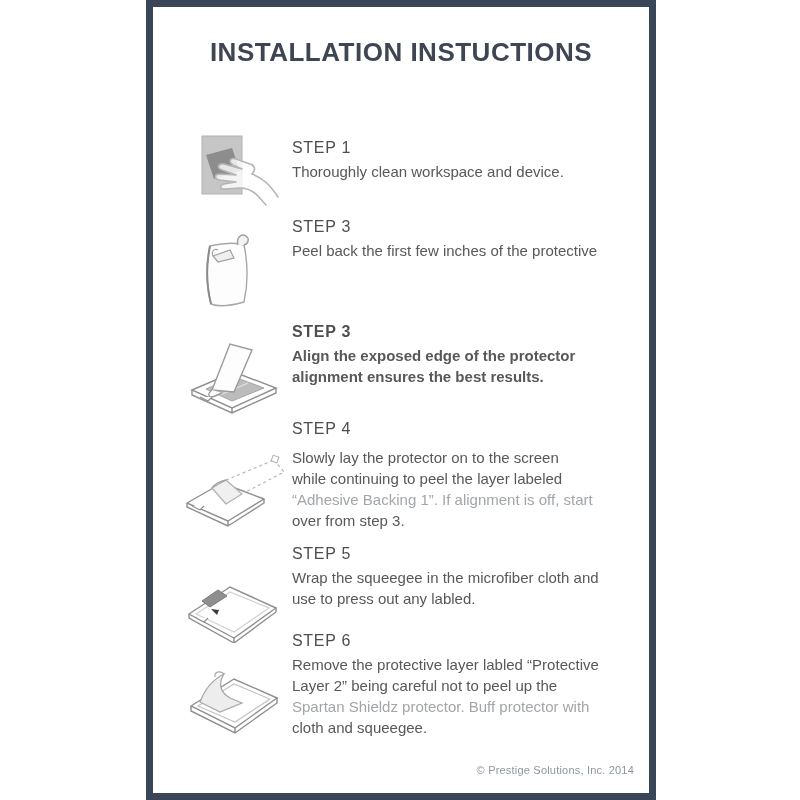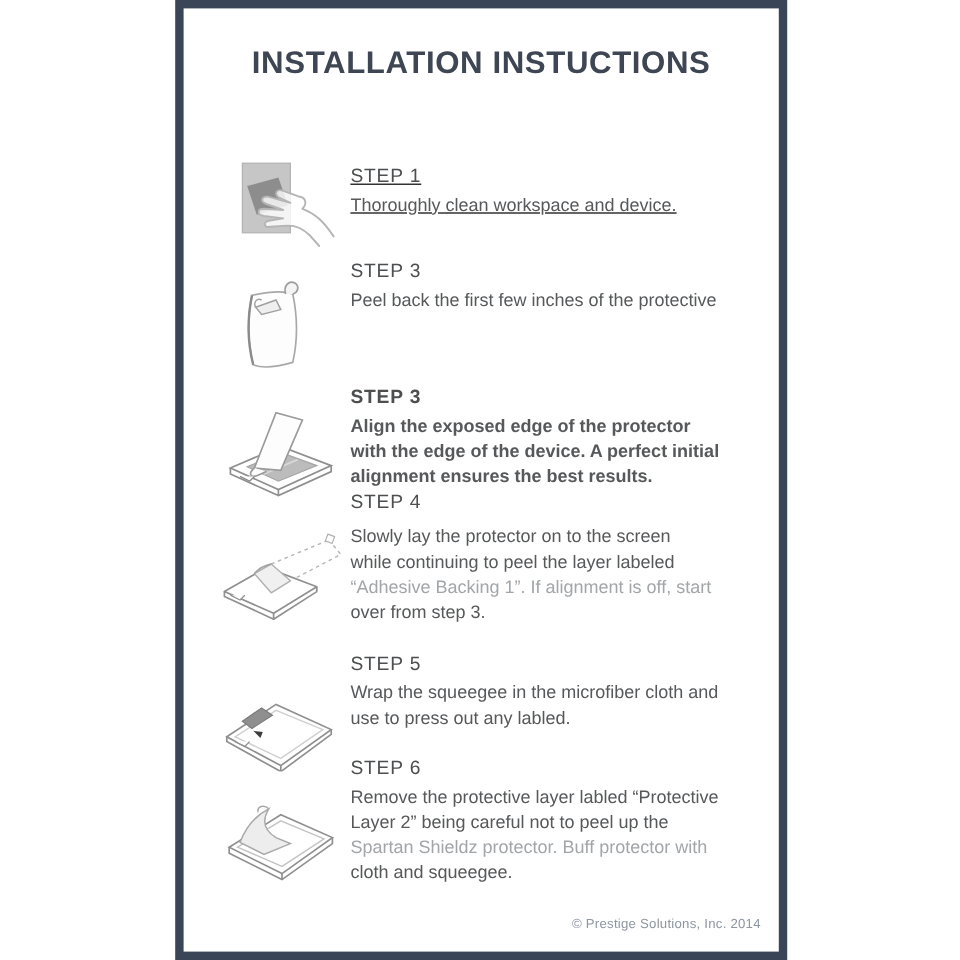--- a/index.html
+++ b/index.html
@@ -44,24 +44,24 @@
     left: 0;
     top: 0;
     width: 100%;
     height: 100%;
   }
   .step {
     position: absolute;
     left: 27px;
     width: 460px;
   }
-  .step:nth-child(1) { top: 132px; text-decoration: underline; }
+  .step:nth-child(1) { top: 132px; }
   .step:nth-child(2) { top: 211px; }
   .step:nth-child(3) { top: 316px; font-weight: bold; }
-  .step:nth-child(4) { top: 403px; }
+  .step:nth-child(4) { top: 413px; }
   .step:nth-child(5) { top: 538px; }
   .step:nth-child(6) { top: 625px; }
   .step-icon {
     position: absolute;
     left: 0;
     width: 110px;
     height: 82px;
   }
   .step:nth-child(1) .step-icon { top: -6px; }
   .step:nth-child(2) .step-icon { top: 14px; }
@@ -139,21 +139,20 @@
               <polygon points="26,56 54,44 84,55 52,68" fill="#bcbcbc" stroke="#a5a5a5"></polygon>
               <path d="M40 62 L68 50" stroke="#d8d8d8" stroke-width="1.5" fill="none"></path>
               <polygon points="32,57 50,11 72,17 54,59" fill="#fdfdfd" stroke="#9a9a9a" stroke-width="1.4"></polygon>
               <path d="M32 57 C27 61 28 66 35 63 L42 60" fill="#fdfdfd" stroke="#9a9a9a" stroke-width="1.4"></path>
               <path d="M20 64 L28 68 L32 64" fill="#ffffff" stroke="#8f8f8f" stroke-width="1.2"></path>
             </svg></div>
           <div class="step-text">
             <div class="step-label">STEP 3</div>
             <div class="step-lines">
               <div class="step-line">Align the exposed edge of the protector</div>
-              <div class="step-line">with the edge of the device. A perfect initial</div>
               <div class="step-line">alignment ensures the best results.</div>
             </div>
           </div>
         </div>
         <div class="step">
           <div class="step-icon"><svg width="110" height="82" viewBox="0 0 110 82">
               <g stroke-linejoin="round">
                 <path d="M46 30 L94 10 M62 44 L104 22 M94 10 L104 22" fill="none" stroke="#b8b8b8" stroke-width="1.2" stroke-dasharray="3 3"></path>
                 <rect x="92" y="6" width="6" height="6" fill="#ffffff" stroke="#b0b0b0" transform="rotate(20 95 9)"></rect>
                 <polygon points="7,53 42,33 84,49 48,71" fill="#ffffff" stroke="#909090" stroke-width="1.4"></polygon>

